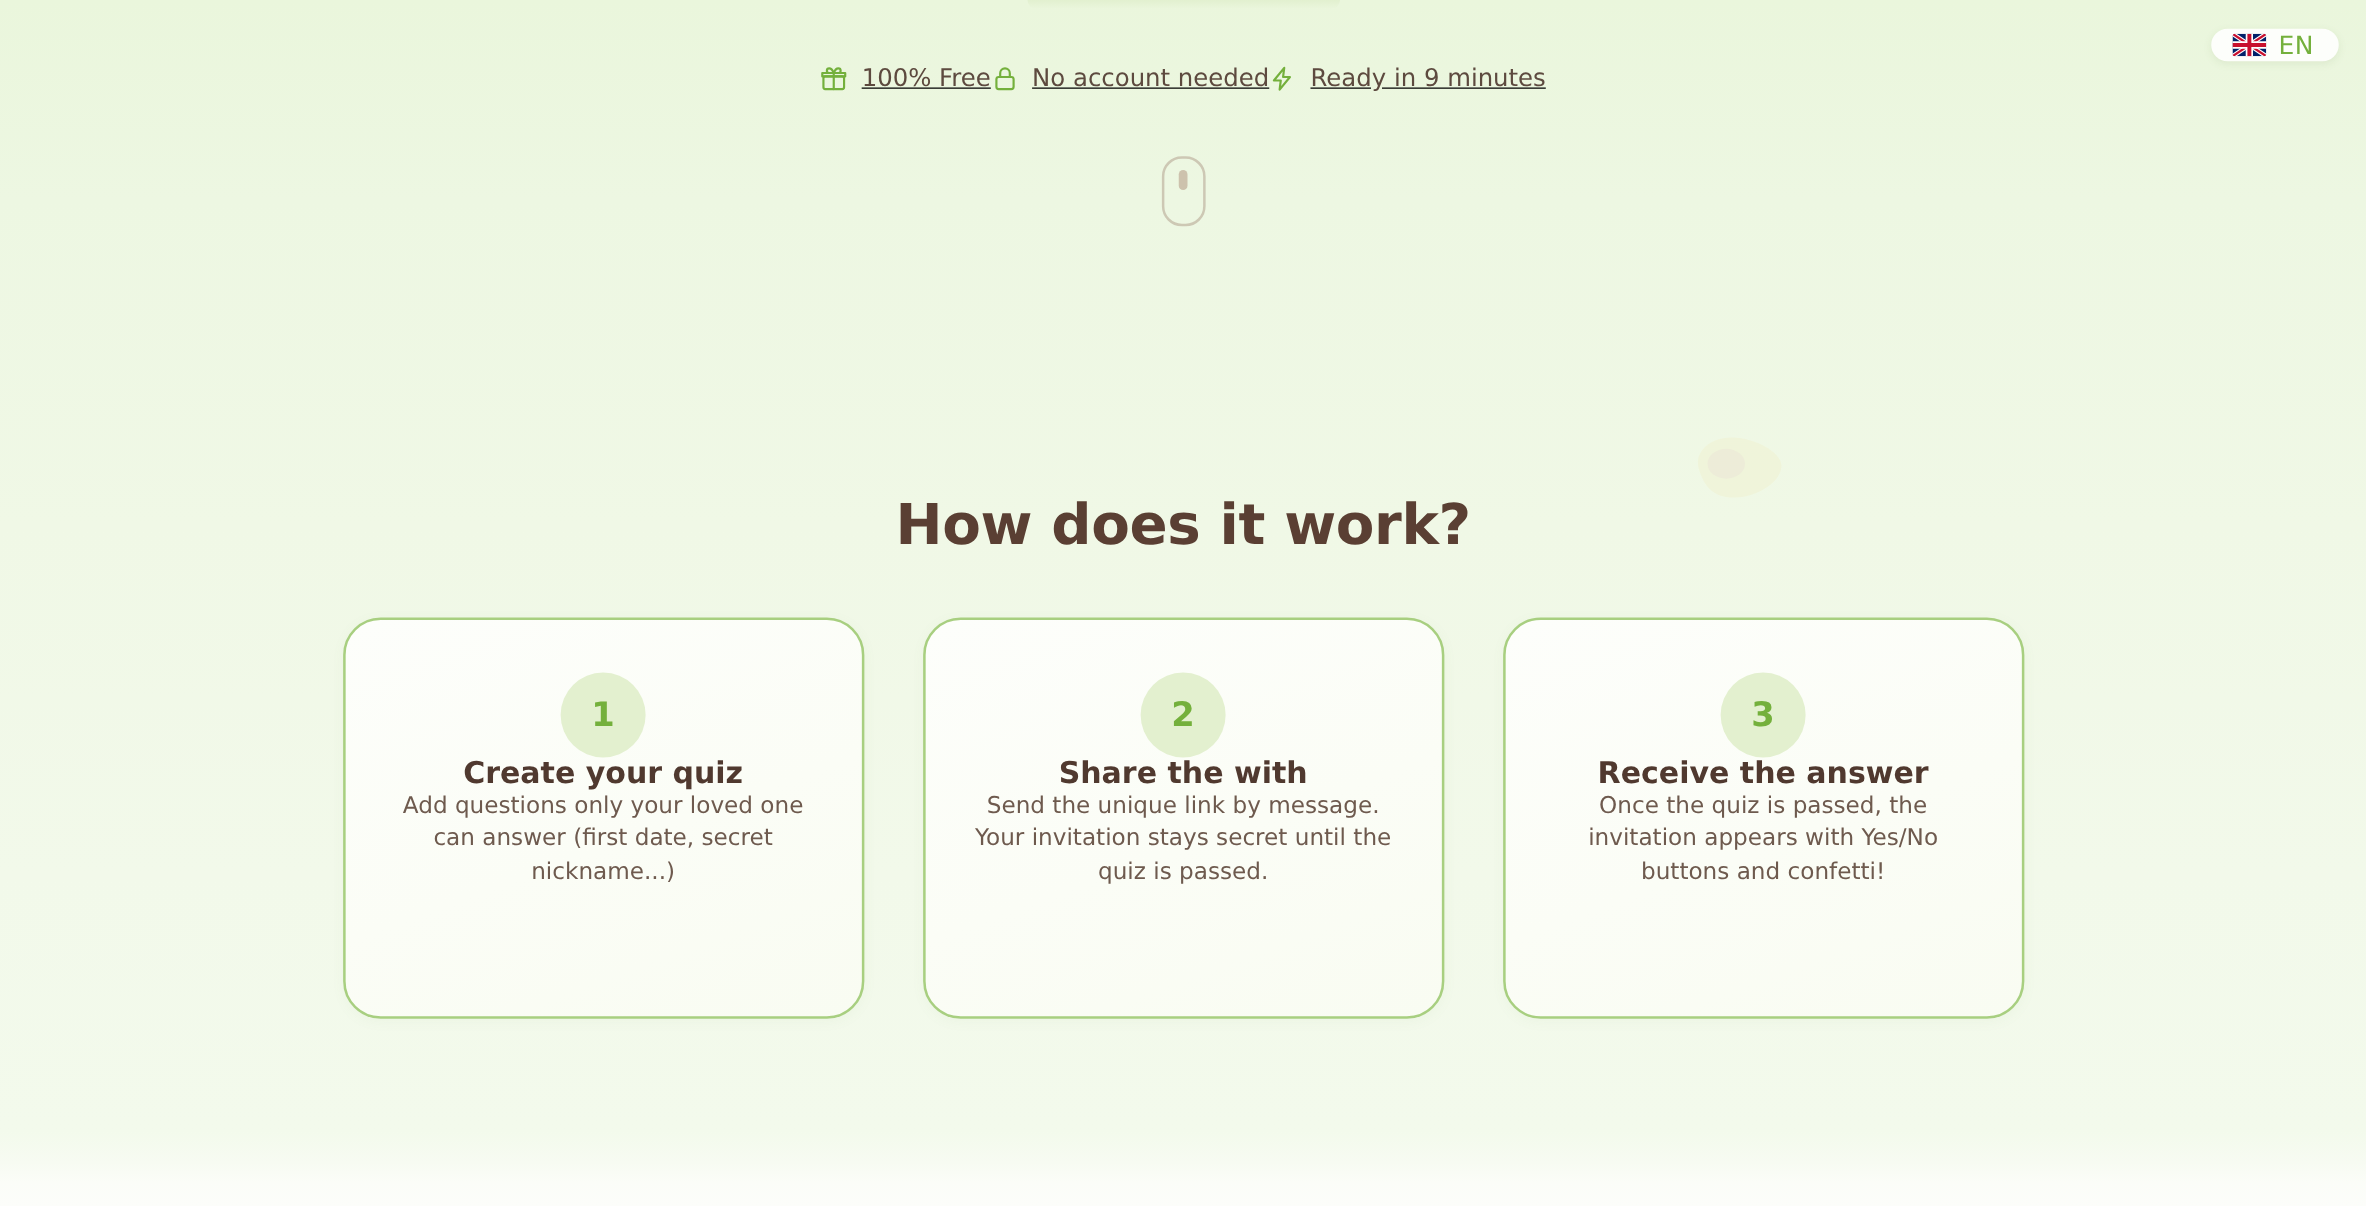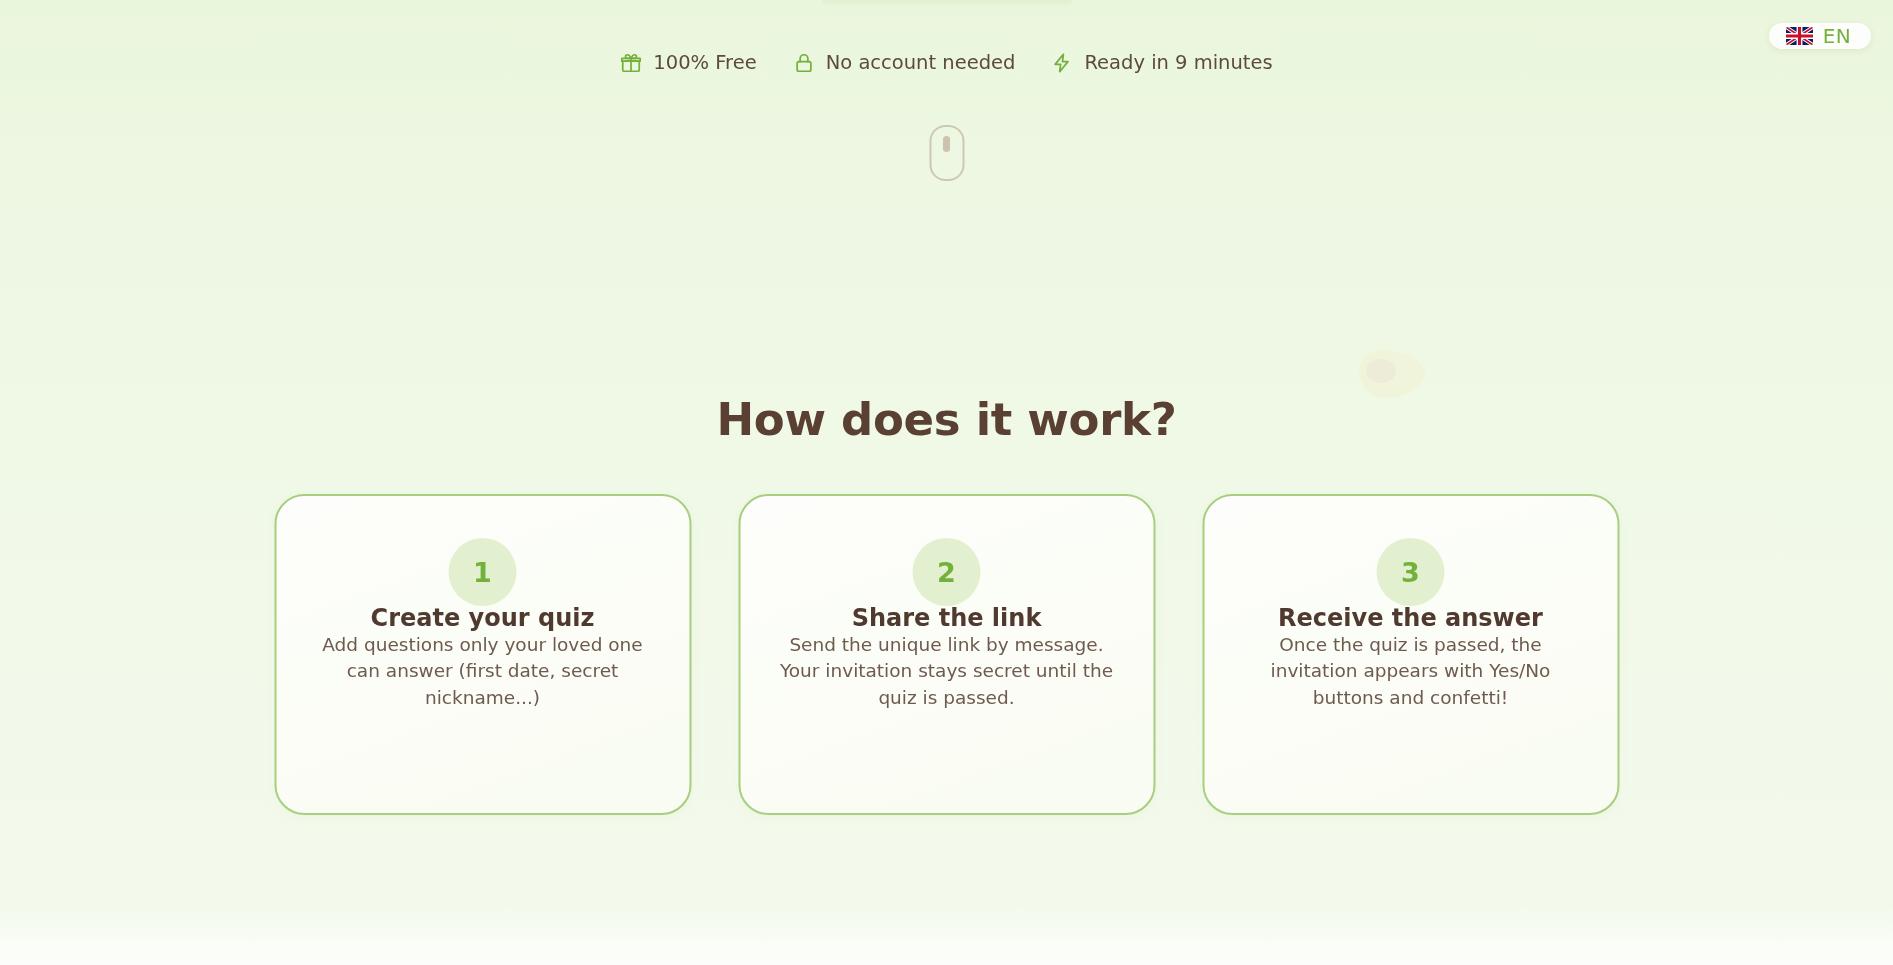--- a/index.html
+++ b/index.html
@@ -86,21 +86,21 @@
   }
 
   
   .badges {
     position: absolute;
     top: 52px;
     left: 0;
     right: 0;
     display: flex;
     justify-content: center;
-    gap: 36px;
+    text-decoration: underline;
   }
   .badge {
     display: flex;
     align-items: center;
     gap: 11px;
   }
   .badge-icon {
     width: 22px;
     height: 22px;
     display: block;
@@ -263,21 +263,21 @@
   <div class="steps">
 
     <div class="step-card">
       <div class="step-badge">1</div>
       <div class="step-title">Create your quiz</div>
       <div class="step-desc">Add questions only your loved one can answer (first date, secret nickname...)</div>
     </div>
 
     <div class="step-card">
       <div class="step-badge">2</div>
-      <div class="step-title">Share the link</div>
+      <div class="step-title">Share the with</div>
       <div class="step-desc">Send the unique link by message. Your invitation stays secret until the quiz is passed.</div>
     </div>
 
     <div class="step-card">
       <div class="step-badge">3</div>
       <div class="step-title">Receive the answer</div>
       <div class="step-desc">Once the quiz is passed, the invitation appears with Yes/No buttons and confetti!</div>
     </div>
 
   </div>

